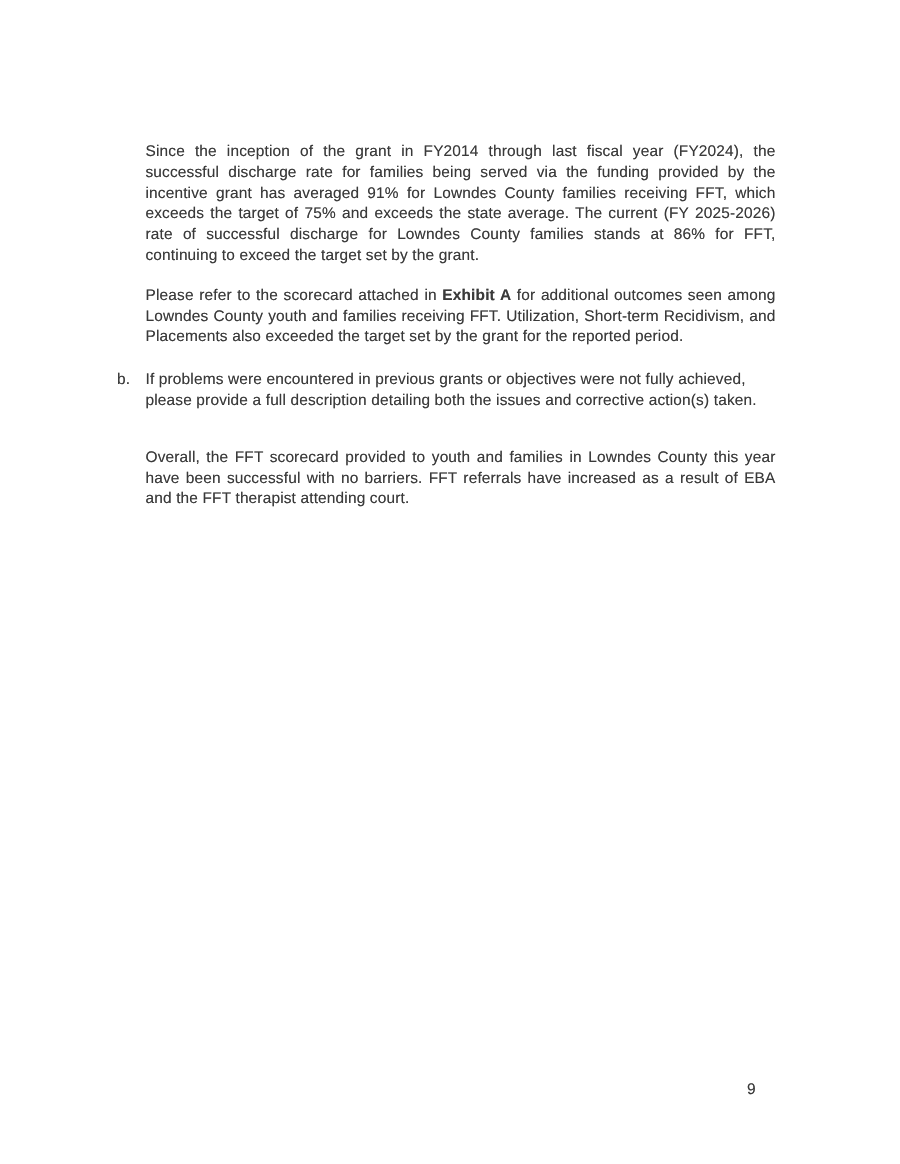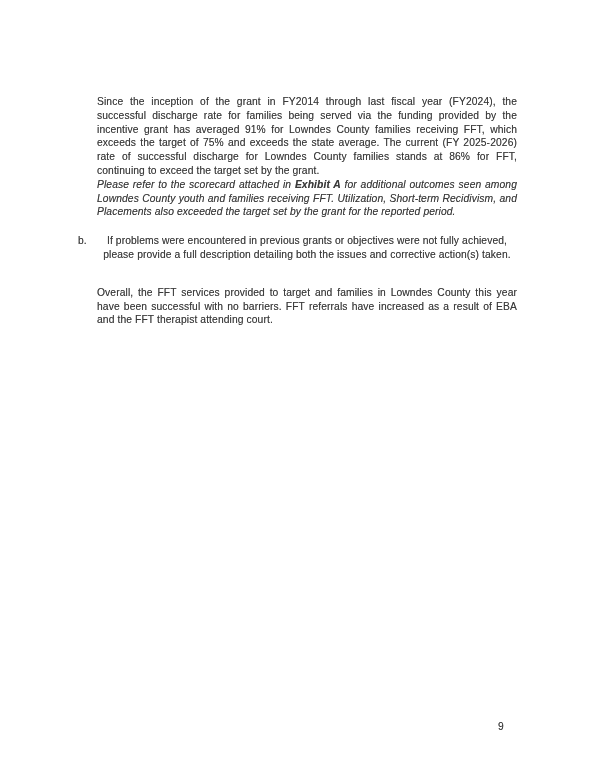--- a/index.html
+++ b/index.html
@@ -23,36 +23,36 @@
     width: 439px;
     font-size: 10.3px;
     line-height: 13.8px;
     letter-spacing: 0.1px;
     text-shadow: 0 0 0.4px rgba(60,60,60,0.55);
   }
   .para {
     margin: 0 0 0 19px;
     text-align: justify;
   }
-  .para.p1 { margin-bottom: 0; }
-  .para.p2 { margin-bottom: 15px; font-style: italic; }
+  .para.p1 { margin-bottom: 13px; }
+  .para.p2 { margin-bottom: 15px; }
   .para.p4 { text-align: justify; }
   .bold-inline { font-weight: bold; }
   .list-item {
     display: flex;
     margin: 0 0 24px 0;
     text-align: left;
   }
   .list-marker {
     flex: 0 0 19px;
     width: 19px;
   }
   .list-text {
     flex: 1 1 auto;
-    text-align: center;
+    text-align: left;
   }
   .page-number {
     position: absolute;
     left: 498px;
     top: 720px;
     font-size: 10.3px;
     line-height: 13.8px;
     color: #3a3a3a;
     text-shadow: 0 0 0.4px rgba(60,60,60,0.55);
   }
@@ -65,18 +65,18 @@
 
     <p class="para p1">Since the inception of the grant in FY2014 through last fiscal year (FY2024), the successful discharge rate for families being served via the funding provided by the incentive grant has averaged 91% for Lowndes County families receiving FFT, which exceeds the target of 75% and exceeds the state average. The current (FY 2025-2026) rate of successful discharge for Lowndes County families stands at 86% for FFT, continuing to exceed the target set by the grant.</p>
 
     <p class="para p2"><span>Please refer to the scorecard attached in </span><span class="bold-inline">Exhibit A</span><span> for additional outcomes seen among Lowndes County youth and families receiving FFT. Utilization, Short-term Recidivism, and Placements also exceeded the target set by the grant for the reported period.</span></p>
 
     <div class="list-item">
       <span class="list-marker">b.</span>
       <span class="list-text">If problems were encountered in previous grants or objectives were not fully achieved, please provide a full description detailing both the issues and corrective action(s) taken.</span>
     </div>
 
-    <p class="para p4">Overall, the FFT services provided to target and families in Lowndes County this year have been successful with no barriers.  FFT referrals have increased as a result of EBA and the FFT therapist attending court.</p>
+    <p class="para p4">Overall, the FFT scorecard provided to youth and families in Lowndes County this year have been successful with no barriers.  FFT referrals have increased as a result of EBA and the FFT therapist attending court.</p>
 
   </div>
 
   <div class="page-number">9</div>
 </div>
 
 </body></html>

